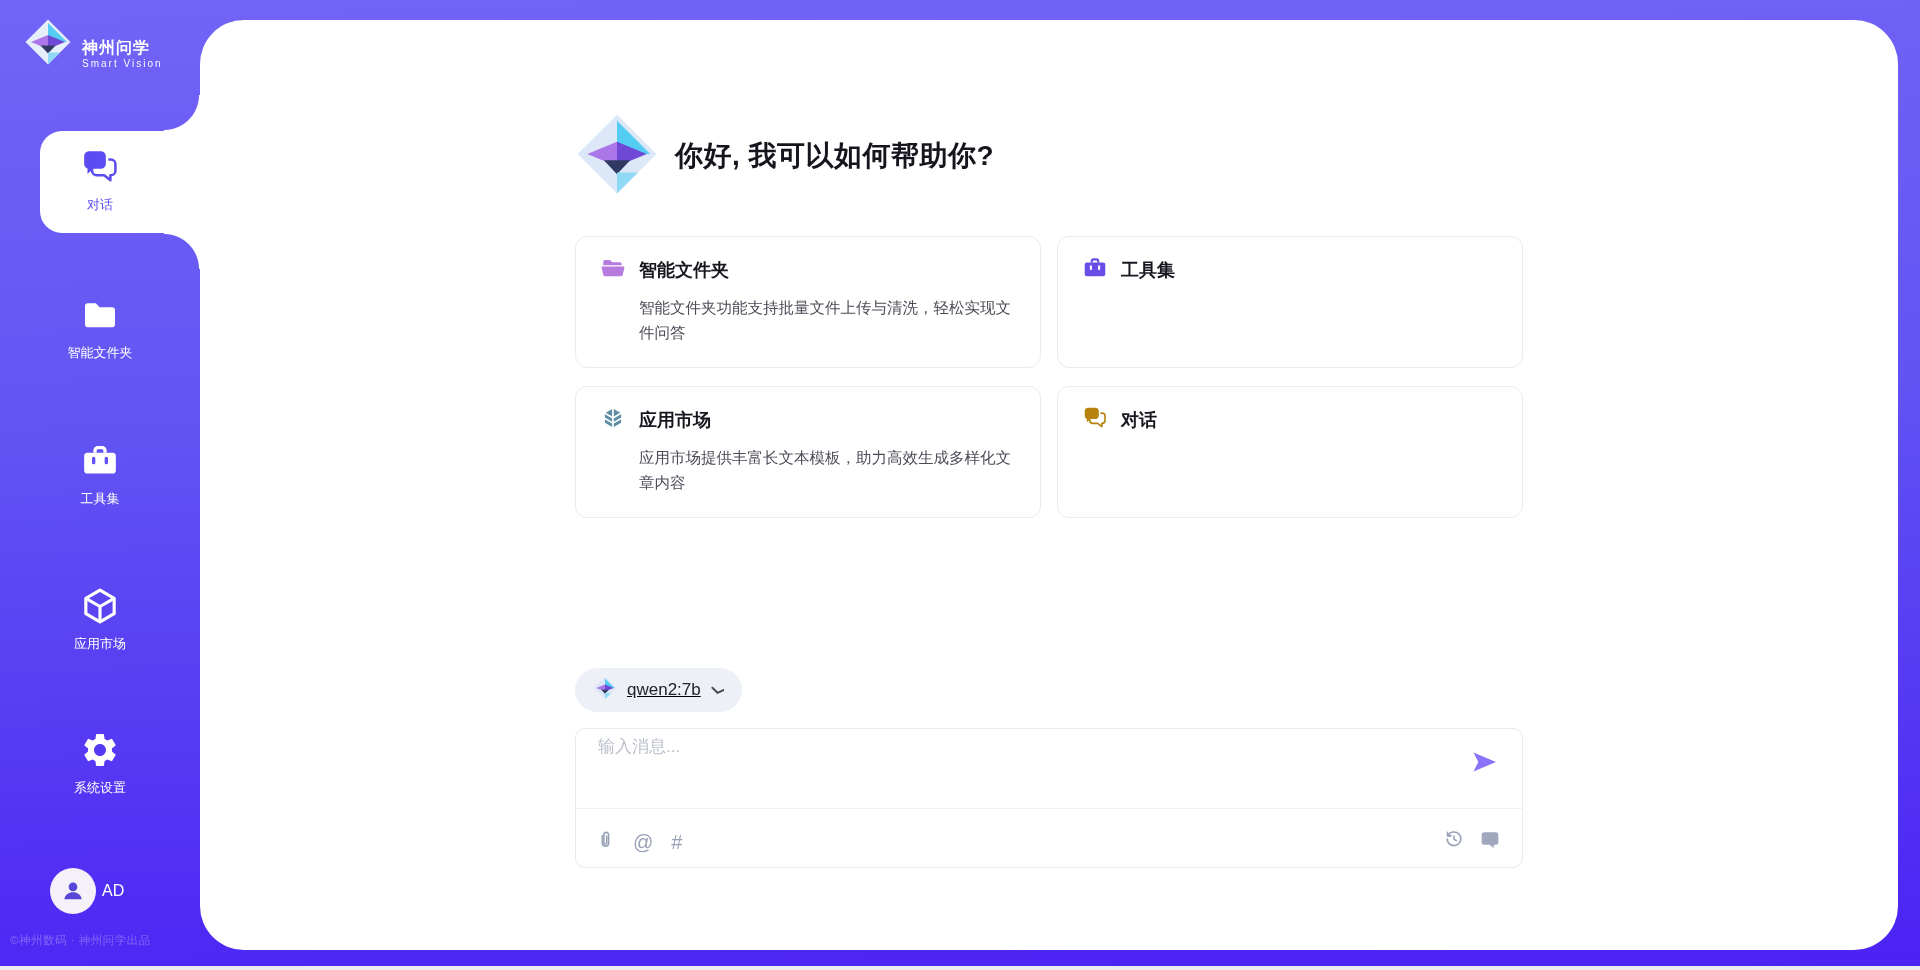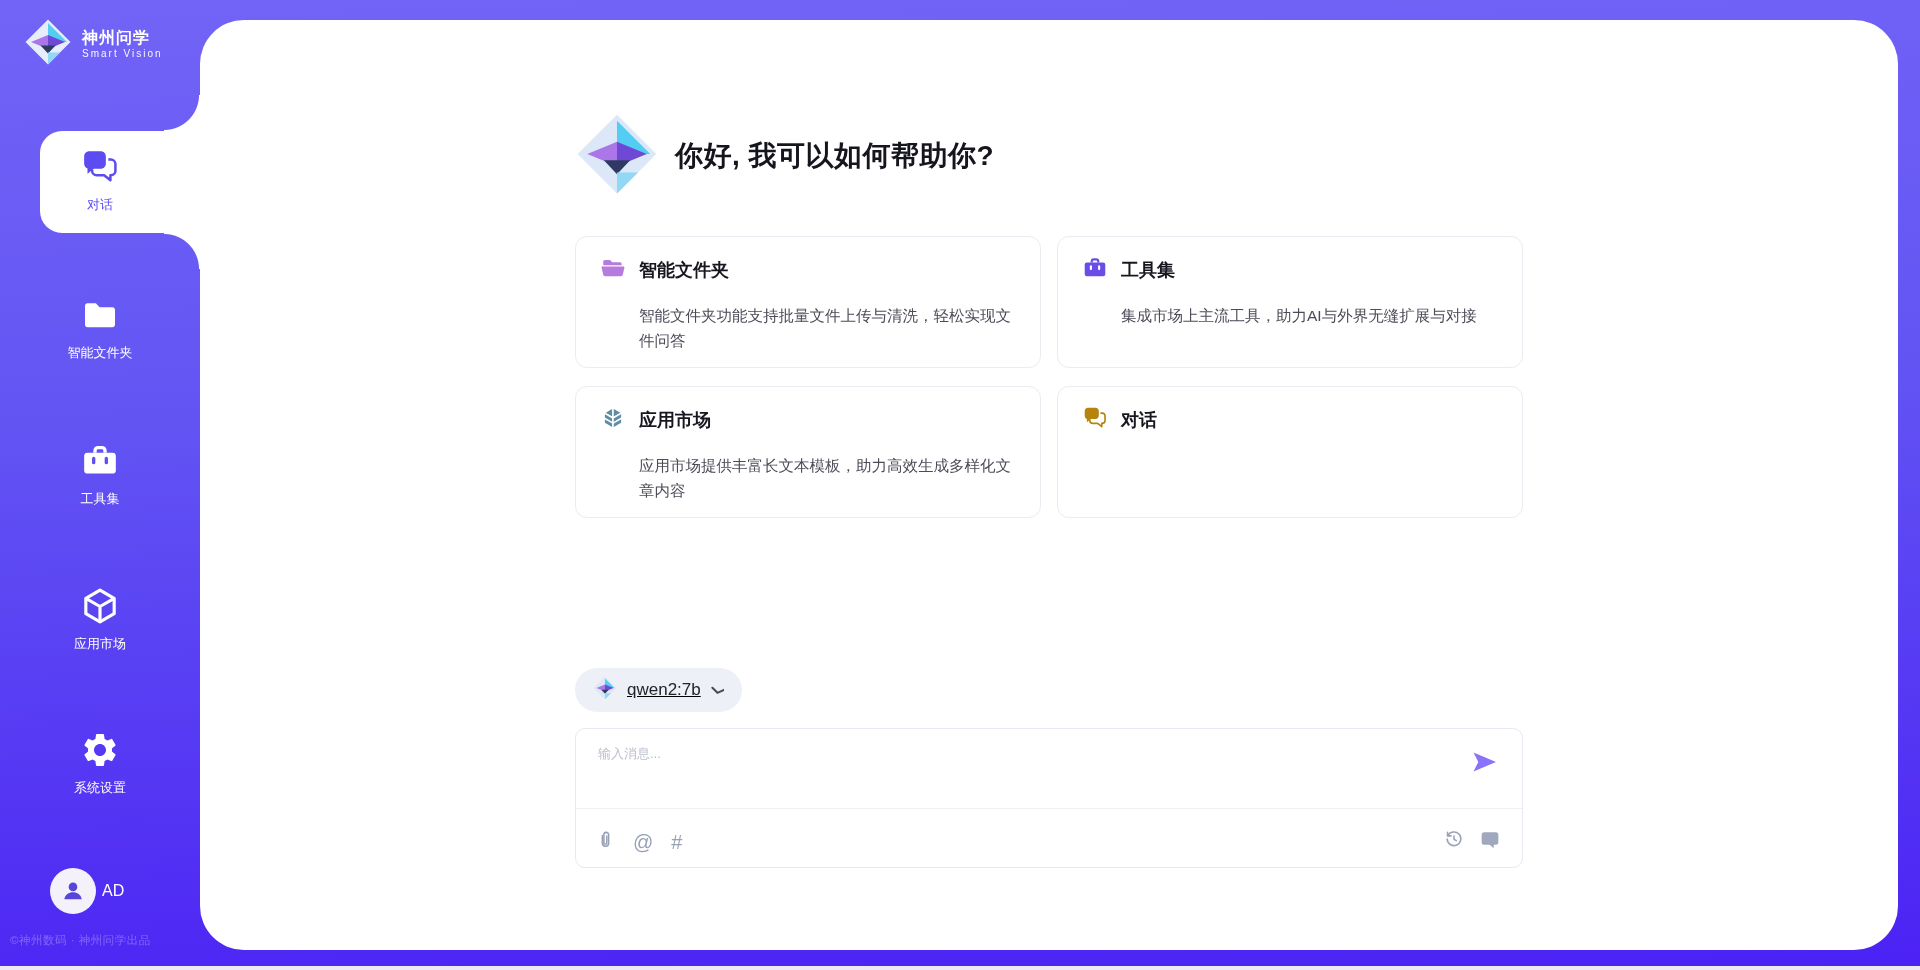--- a/index.html
+++ b/index.html
@@ -5,21 +5,21 @@
   html,body{margin:0;padding:0;width:1920px;height:970px;overflow:hidden;
     font-family:"Liberation Sans","DejaVu Sans",sans-serif;background:#ececf0;}
   .app{position:absolute;left:0;top:0;width:1920px;height:966px;
     background:linear-gradient(178deg,#7264f6 0%,#6254f3 42%,#4b22f4 100%);}
   .bottom-strip{position:absolute;left:0;bottom:0;width:1920px;height:4px;background:#ececf0;}
 
   
   .panel{position:absolute;left:200px;top:20px;width:1698px;height:930px;background:#fff;border-radius:44px;}
 
   
-  .brand{position:absolute;left:24px;top:18px;display:flex;align-items:center;gap:10px;}
+  .brand{position:absolute;left:24px;top:18px;display:flex;align-items:flex-end;gap:10px;}
   .brand-text{display:flex;flex-direction:column;line-height:1.25;}
   .brand-name{color:#fff;font-size:16px;font-weight:700;letter-spacing:1px;}
   .brand-sub{color:#fff;font-size:10px;letter-spacing:2px;opacity:.95;}
 
   .active-tab{position:absolute;left:40px;top:131px;width:160px;height:102px;background:#fff;border-radius:22px 0 0 22px;}
   .tab-curve-top{position:absolute;left:164px;top:95px;width:36px;height:36px;
     background:radial-gradient(circle 36px at 0 0,rgba(255,255,255,0) 34.5px,#fff 35.5px);}
   .tab-curve-bottom{position:absolute;left:164px;top:233px;width:36px;height:36px;
     background:radial-gradient(circle 36px at 0 100%,rgba(255,255,255,0) 34.5px,#fff 35.5px);}
 
@@ -36,31 +36,31 @@
   
   .content{width:948px;margin:0 auto;padding-top:92px;}
   .greeting{display:flex;align-items:center;gap:16px;}
   .greeting h1{margin:0;font-size:28px;font-weight:700;color:#15151d;letter-spacing:.5px;}
 
   .cards{margin-top:36px;display:grid;grid-template-columns:466px 466px;gap:18px 16px;}
   .card{box-sizing:border-box;height:132px;background:#fff;border:1px solid #ebebf2;border-radius:12px;
     padding:18px 24px;cursor:pointer;}
   .card-head{display:flex;align-items:center;gap:13px;}
   .card-title{font-size:18px;font-weight:700;color:#17171f;}
-  .card-desc{margin:19px 0 0 39px;font-size:15.5px;color:#4c4c58;line-height:1.6;}
+  .card-desc{margin:11px 0 0 39px;font-size:15.5px;color:#4c4c58;line-height:1.6;}
   .icon-c0{color:#b77be0}.icon-c1{color:#6a4ce6}.icon-c2{color:#5e8ea4}.icon-c3{color:#b5830e}
 
   .model-pill{margin-top:150px;display:inline-flex;align-items:center;gap:10px;background:#eef0f8;
     border-radius:22px;padding:8px 18px;cursor:pointer;text-decoration:underline;}
   .model-name{font-size:17px;color:#23232e;}
 
   .composer{margin-top:16px;position:relative;box-sizing:border-box;width:948px;height:140px;
     background:#fff;border:1px solid #e8e8f0;border-radius:10px;}
-  .composer textarea{position:absolute;left:20px;top:14px;width:840px;height:58px;border:none;outline:none;
-    resize:none;background:transparent;font-family:inherit;font-size:13px;color:#333;}
+  .composer textarea{position:absolute;left:20px;top:4px;width:840px;height:58px;border:none;outline:none;
+    resize:none;background:transparent;font-family:inherit;font-size:17px;color:#333;}
   .composer textarea::placeholder{color:#b9bfca;}
   .send-btn{position:absolute;right:24px;top:22px;width:26px;height:22px;cursor:pointer;}
   .composer-divider{position:absolute;left:0;top:79px;width:100%;border-top:1px solid #f0f0f5;}
   .tools-left{position:absolute;left:20px;bottom:14px;display:flex;align-items:center;gap:18px;color:#98a1b6;}
   .tools-right{position:absolute;right:22px;bottom:14px;display:flex;align-items:center;gap:16px;color:#9aa3b8;}
   .glyph-btn{font-size:20px;line-height:1;cursor:pointer;}
   .tool-icon{cursor:pointer;display:block;}
 </style>
 </head>
 <body>
@@ -189,21 +189,20 @@
             <span class="icon-c1">
               <svg viewBox="0 0 24 24" width="26" height="26">
                 <path d="M9 7V5.8C9 4.8 9.8 4 10.8 4h2.4c1 0 1.8.8 1.8 1.8V7" stroke="currentColor" stroke-width="2" fill="none"></path>
                 <rect x="2.5" y="7" width="19" height="12.5" rx="2" fill="currentColor"></rect>
                 <rect x="7.2" y="9.5" width="2" height="4.5" rx="1" fill="#fff"></rect>
                 <rect x="14.8" y="9.5" width="2" height="4.5" rx="1" fill="#fff"></rect>
               </svg>
             </span>
             <span class="card-title">工具集</span>
           </div>
-          <div class="card-desc">集成市场上主流工具，助力AI与外界无缝扩展与对接</div>
         </div>
 
         <div class="card">
           <div class="card-head">
             <span class="icon-c2">
               <svg viewBox="0 0 24 24" width="26" height="26" fill="currentColor" stroke="#fff" stroke-width="1.4" stroke-linejoin="round">
                 <polygon points="12,2.5 12,12 3.8,7.3"></polygon>
                 <polygon points="12,2.5 20.2,7.3 12,12"></polygon>
                 <polygon points="3.8,7.3 12,12 12,21.5 3.8,16.7"></polygon>
                 <polygon points="20.2,7.3 12,12 12,21.5 20.2,16.7"></polygon>

